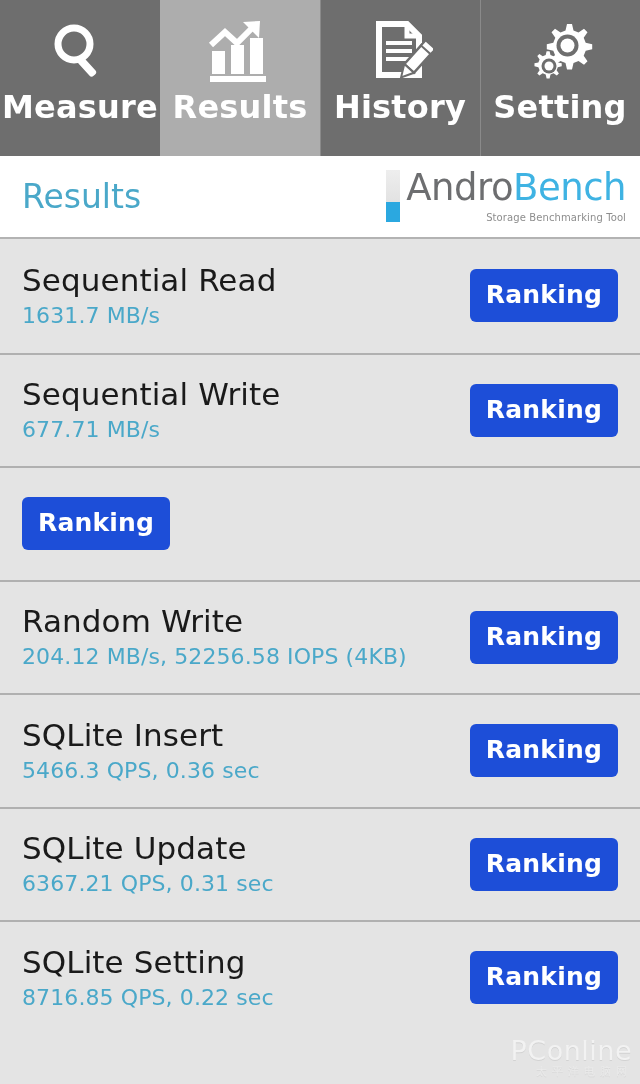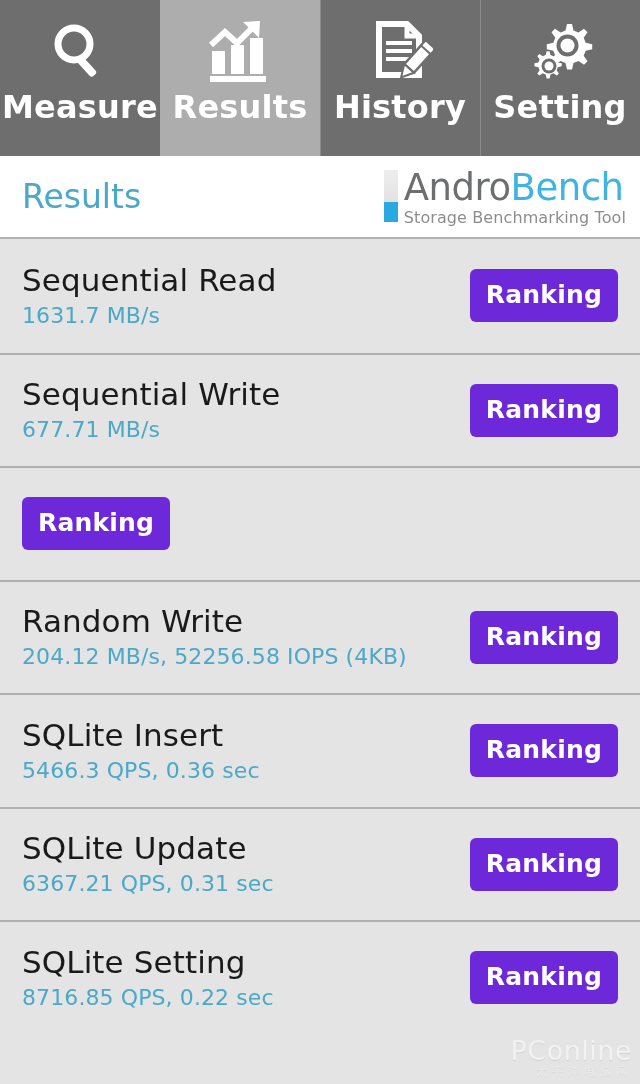--- a/index.html
+++ b/index.html
@@ -91,21 +91,21 @@
     margin-top: 2px;
     background: linear-gradient(to bottom,
         #eeeeee 0%, #e2e2e2 62%, #2ba8e0 62%, #2ba8e0 100%);
   }
   .logo-text { display: flex; flex-direction: column; }
   .logo-word { font-size: 37px; line-height: 40px; letter-spacing: -0.5px; }
   .logo-andro { color: #6d6e70; font-weight: normal; }
   .logo-bench { color: #3fb3e3; font-weight: normal; }
   .logo-sub {
     color: #8d8d8d;
-    font-size: 16px;
+    font-size: 10px;
     line-height: 18px;
     text-align: right;
     margin-top: 1px;
     letter-spacing: 0.1px;
   }
 
   
   .list {
     width: 640px;
     background: #e4e4e4;
@@ -130,21 +130,21 @@
   }
   .row-value {
     color: #4aa8c9;
     font-size: 22px;
     line-height: 30px;
     margin-top: 2px;
     letter-spacing: 0.1px;
   }
   .ranking-btn {
     flex: 0 0 auto;
-    background: #6d28d9;
+    background: #1d4ed8;
     color: #ffffff;
     border: none;
     border-radius: 6px;
     font-family: inherit;
     font-size: 25px;
     font-weight: bold;
     padding: 12px 16px 13px 16px;
     line-height: 28px;
     cursor: pointer;
     letter-spacing: 0.2px;

